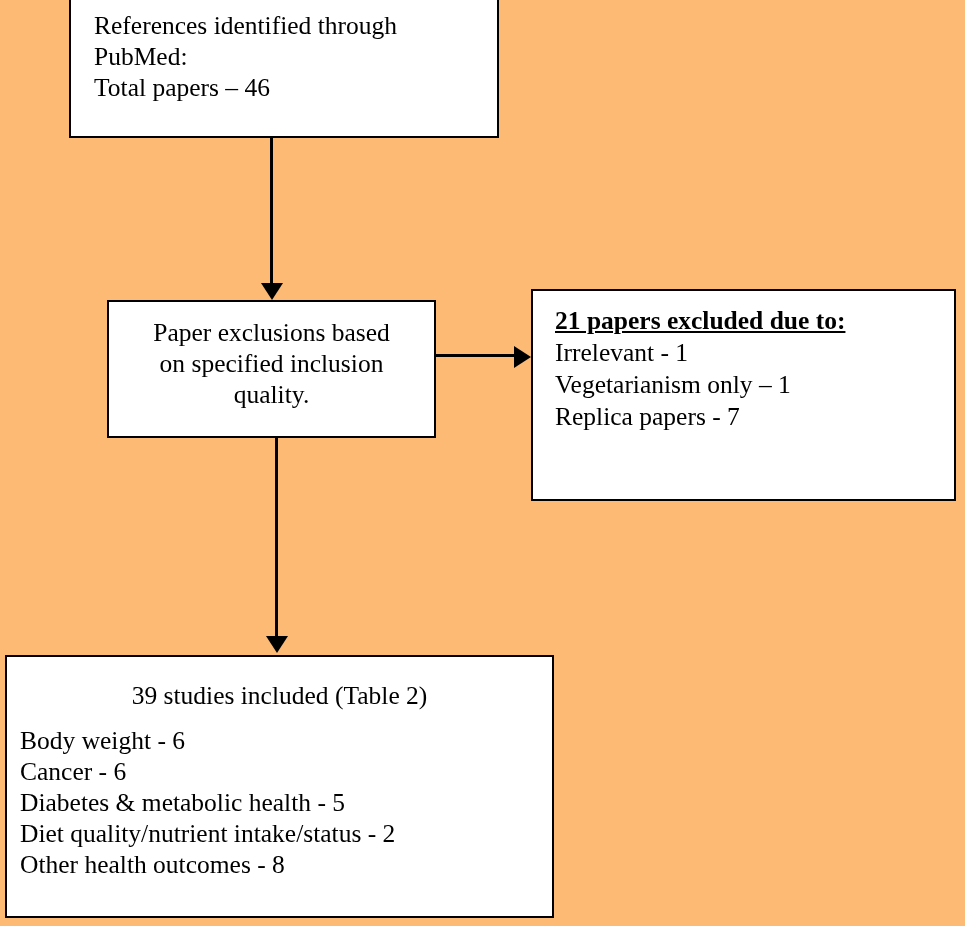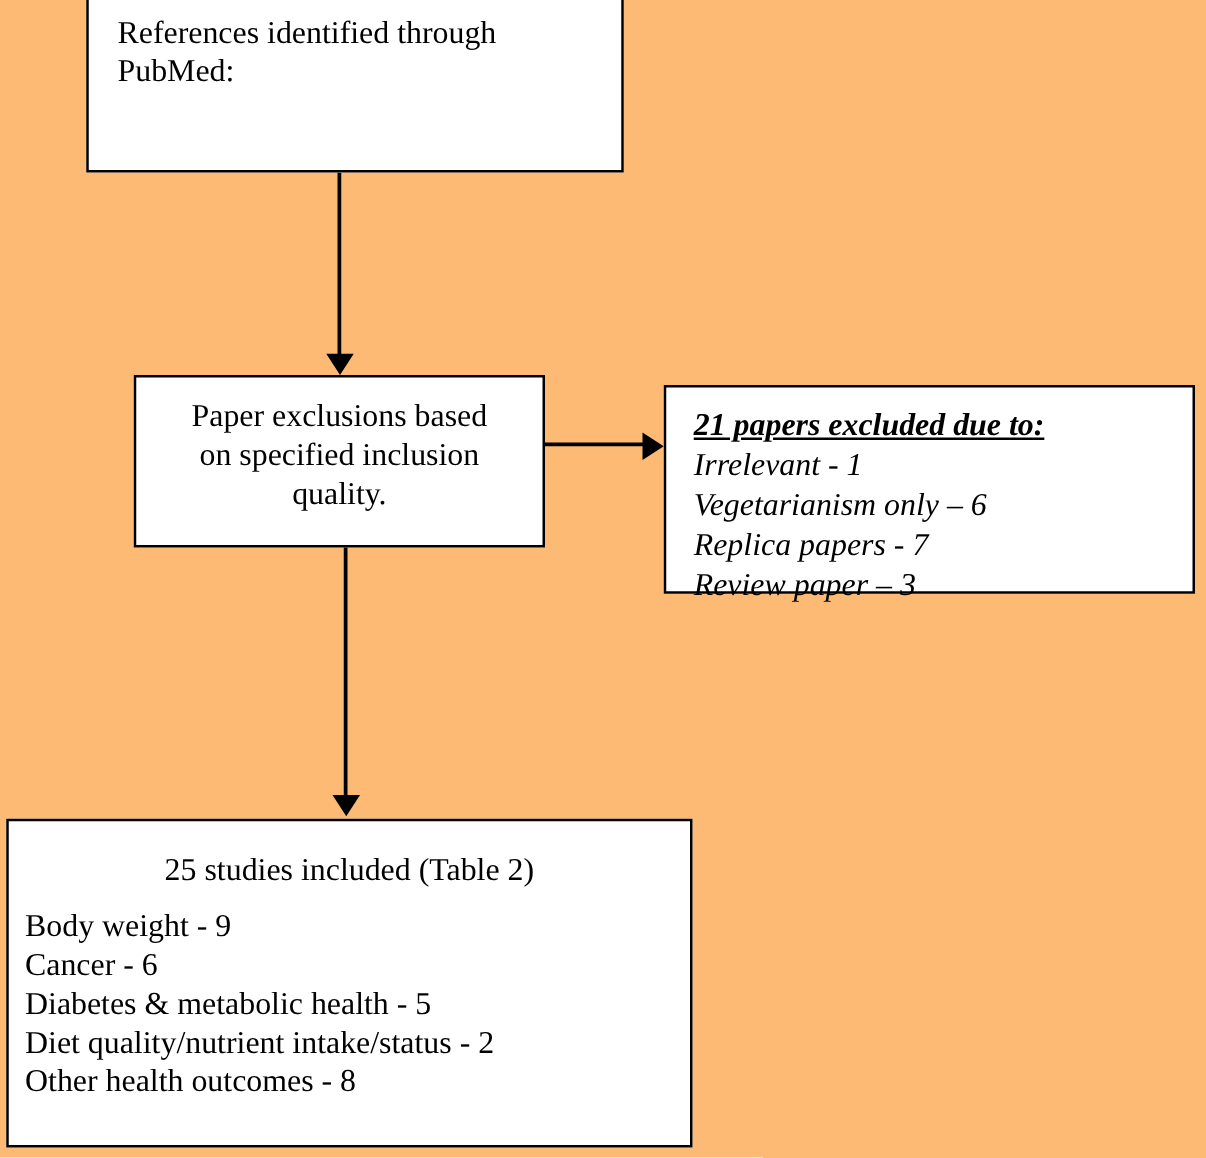--- a/index.html
+++ b/index.html
@@ -63,24 +63,23 @@
     padding-top: 15px;
     font-size: 25.5px;
     line-height: 31px;
     text-align: center;
     border-radius: 25px;
   }
 
   
   #box-excluded {
     left: 531px;
-    top: 308px;
+    top: 289px;
     width: 425px;
-    height: 167px;
-    font-style: italic;
+    height: 212px;
   }
   #box-excluded .box-inner {
     padding: 14px 0 0 22px;
     font-size: 25.5px;
     line-height: 32px;
     text-align: left;
   }
   #box-excluded .heading {
     font-weight: bold;
     text-decoration: underline;
@@ -151,20 +150,21 @@
 </style>
 </head>
 <body>
 
 <div id="canvas">
 
   <div class="box" id="box-identification">
     <div class="box-inner">
       <div class="line">References identified through</div>
       <div class="line">PubMed:</div>
+      <div class="line">Total papers – 46</div>
     </div>
   </div>
 
   <div class="conn v-line" id="conn-1-line"></div>
   <div class="arrow-down" id="conn-1-head"></div>
 
   <div class="box" id="box-exclusion-criteria">
     <div class="box-inner">
       <div class="line">Paper exclusions based</div>
       <div class="line">on specified inclusion</div>
@@ -175,31 +175,30 @@
   <div class="conn h-line" id="conn-2-line"></div>
   <div class="arrow-right" id="conn-2-head"></div>
 
   <div class="conn v-line" id="conn-3-line"></div>
   <div class="arrow-down" id="conn-3-head"></div>
 
   <div class="box" id="box-excluded">
     <div class="box-inner">
       <div class="line heading">21 papers excluded due to:</div>
       <div class="line">Irrelevant - 1</div>
-      <div class="line">Vegetarianism only – 6</div>
+      <div class="line">Vegetarianism only – 1</div>
       <div class="line">Replica papers - 7</div>
-      <div class="line">Review paper – 3</div>
     </div>
   </div>
 
   <div class="box" id="box-included">
     <div class="box-inner">
-      <div class="line title-line">25 studies included (Table 2)</div>
+      <div class="line title-line">39 studies included (Table 2)</div>
       <div class="items">
-        <div class="line">Body weight - 9</div>
+        <div class="line">Body weight - 6</div>
         <div class="line">Cancer - 6</div>
         <div class="line">Diabetes &amp; metabolic health - 5</div>
         <div class="line">Diet quality/nutrient intake/status - 2</div>
         <div class="line">Other health outcomes - 8</div>
       </div>
     </div>
   </div>
 
 </div>
 

